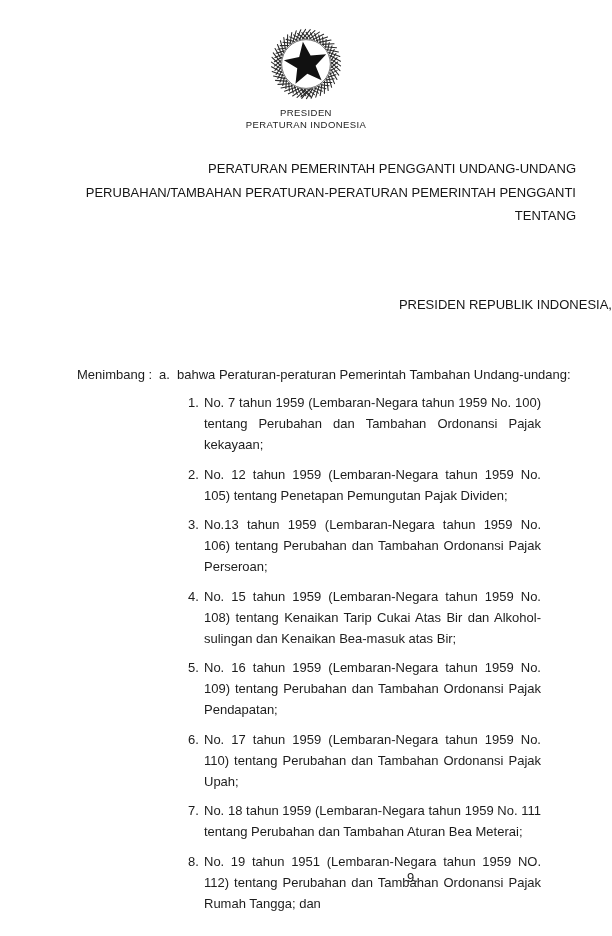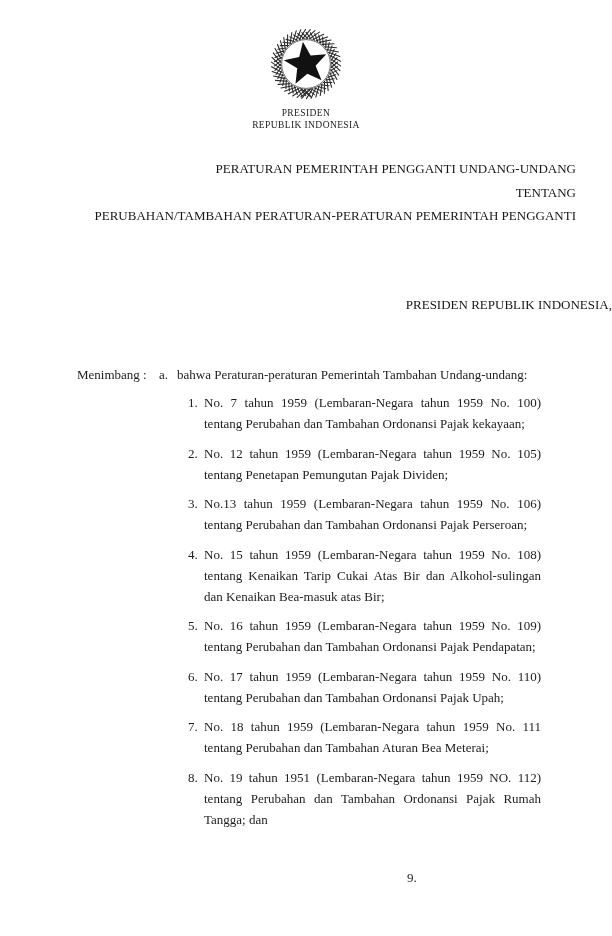--- a/index.html
+++ b/index.html
@@ -6,21 +6,21 @@
     margin: 0;
     padding: 0;
     background: #e8e8e8;
   }
   .page {
     position: relative;
     width: 612px;
     height: 936px;
     margin: 0 auto;
     background: #ffffff;
-    font-family: Liberation Serif, serif;
+    font-family: Liberation Sans, sans-serif;
     color: #1d1d1d;
     overflow: hidden;
   }
 
   
   .emblem {
     position: absolute;
     top: 24px;
     left: 50%;
     transform: translateX(-50%);
@@ -206,27 +206,27 @@
         <line x1="-3.54" y1="-25.76" x2="4.37" y2="-35.23"></line>
         <line x1="-1.78" y1="-25.94" x2="-8.62" y2="-31.33"></line>
       </g>
     <circle class="wreath-inner" r="25"></circle>
     <path class="ribbon" d="M -5.5 25 L 5.5 34 M 5.5 25 L -5.5 34"></path>
     <polygon class="star" transform="rotate(-8)" points="0,-23 5.9,-8.1 21.9,-7.1 9.5,3.1 13.5,18.6 0,10 -13.5,18.6 -9.5,3.1 -21.9,-7.1 -5.9,-8.1"></polygon>
   </svg>
 
   <div class="letterhead">
     <div>PRESIDEN</div>
-    <div>REPUBLIK INDONESIA</div>
+    <div>PERATURAN INDONESIA</div>
   </div>
 
   <div class="title-block">
     <div>PERATURAN PEMERINTAH PENGGANTI UNDANG-UNDANG</div>
+    <div>PERUBAHAN/TAMBAHAN PERATURAN-PERATURAN PEMERINTAH PENGGANTI</div>
     <div>TENTANG</div>
-    <div>PERUBAHAN/TAMBAHAN PERATURAN-PERATURAN PEMERINTAH PENGGANTI</div>
   </div>
 
   <div class="salutation">PRESIDEN REPUBLIK INDONESIA,</div>
 
   <div class="menimbang-row body-text">
     <span class="menimbang-label">Menimbang :</span>
     <span class="menimbang-letter">a.</span>
     <span>bahwa Peraturan-peraturan Pemerintah Tambahan Undang-undang:</span>
   </div>
 

